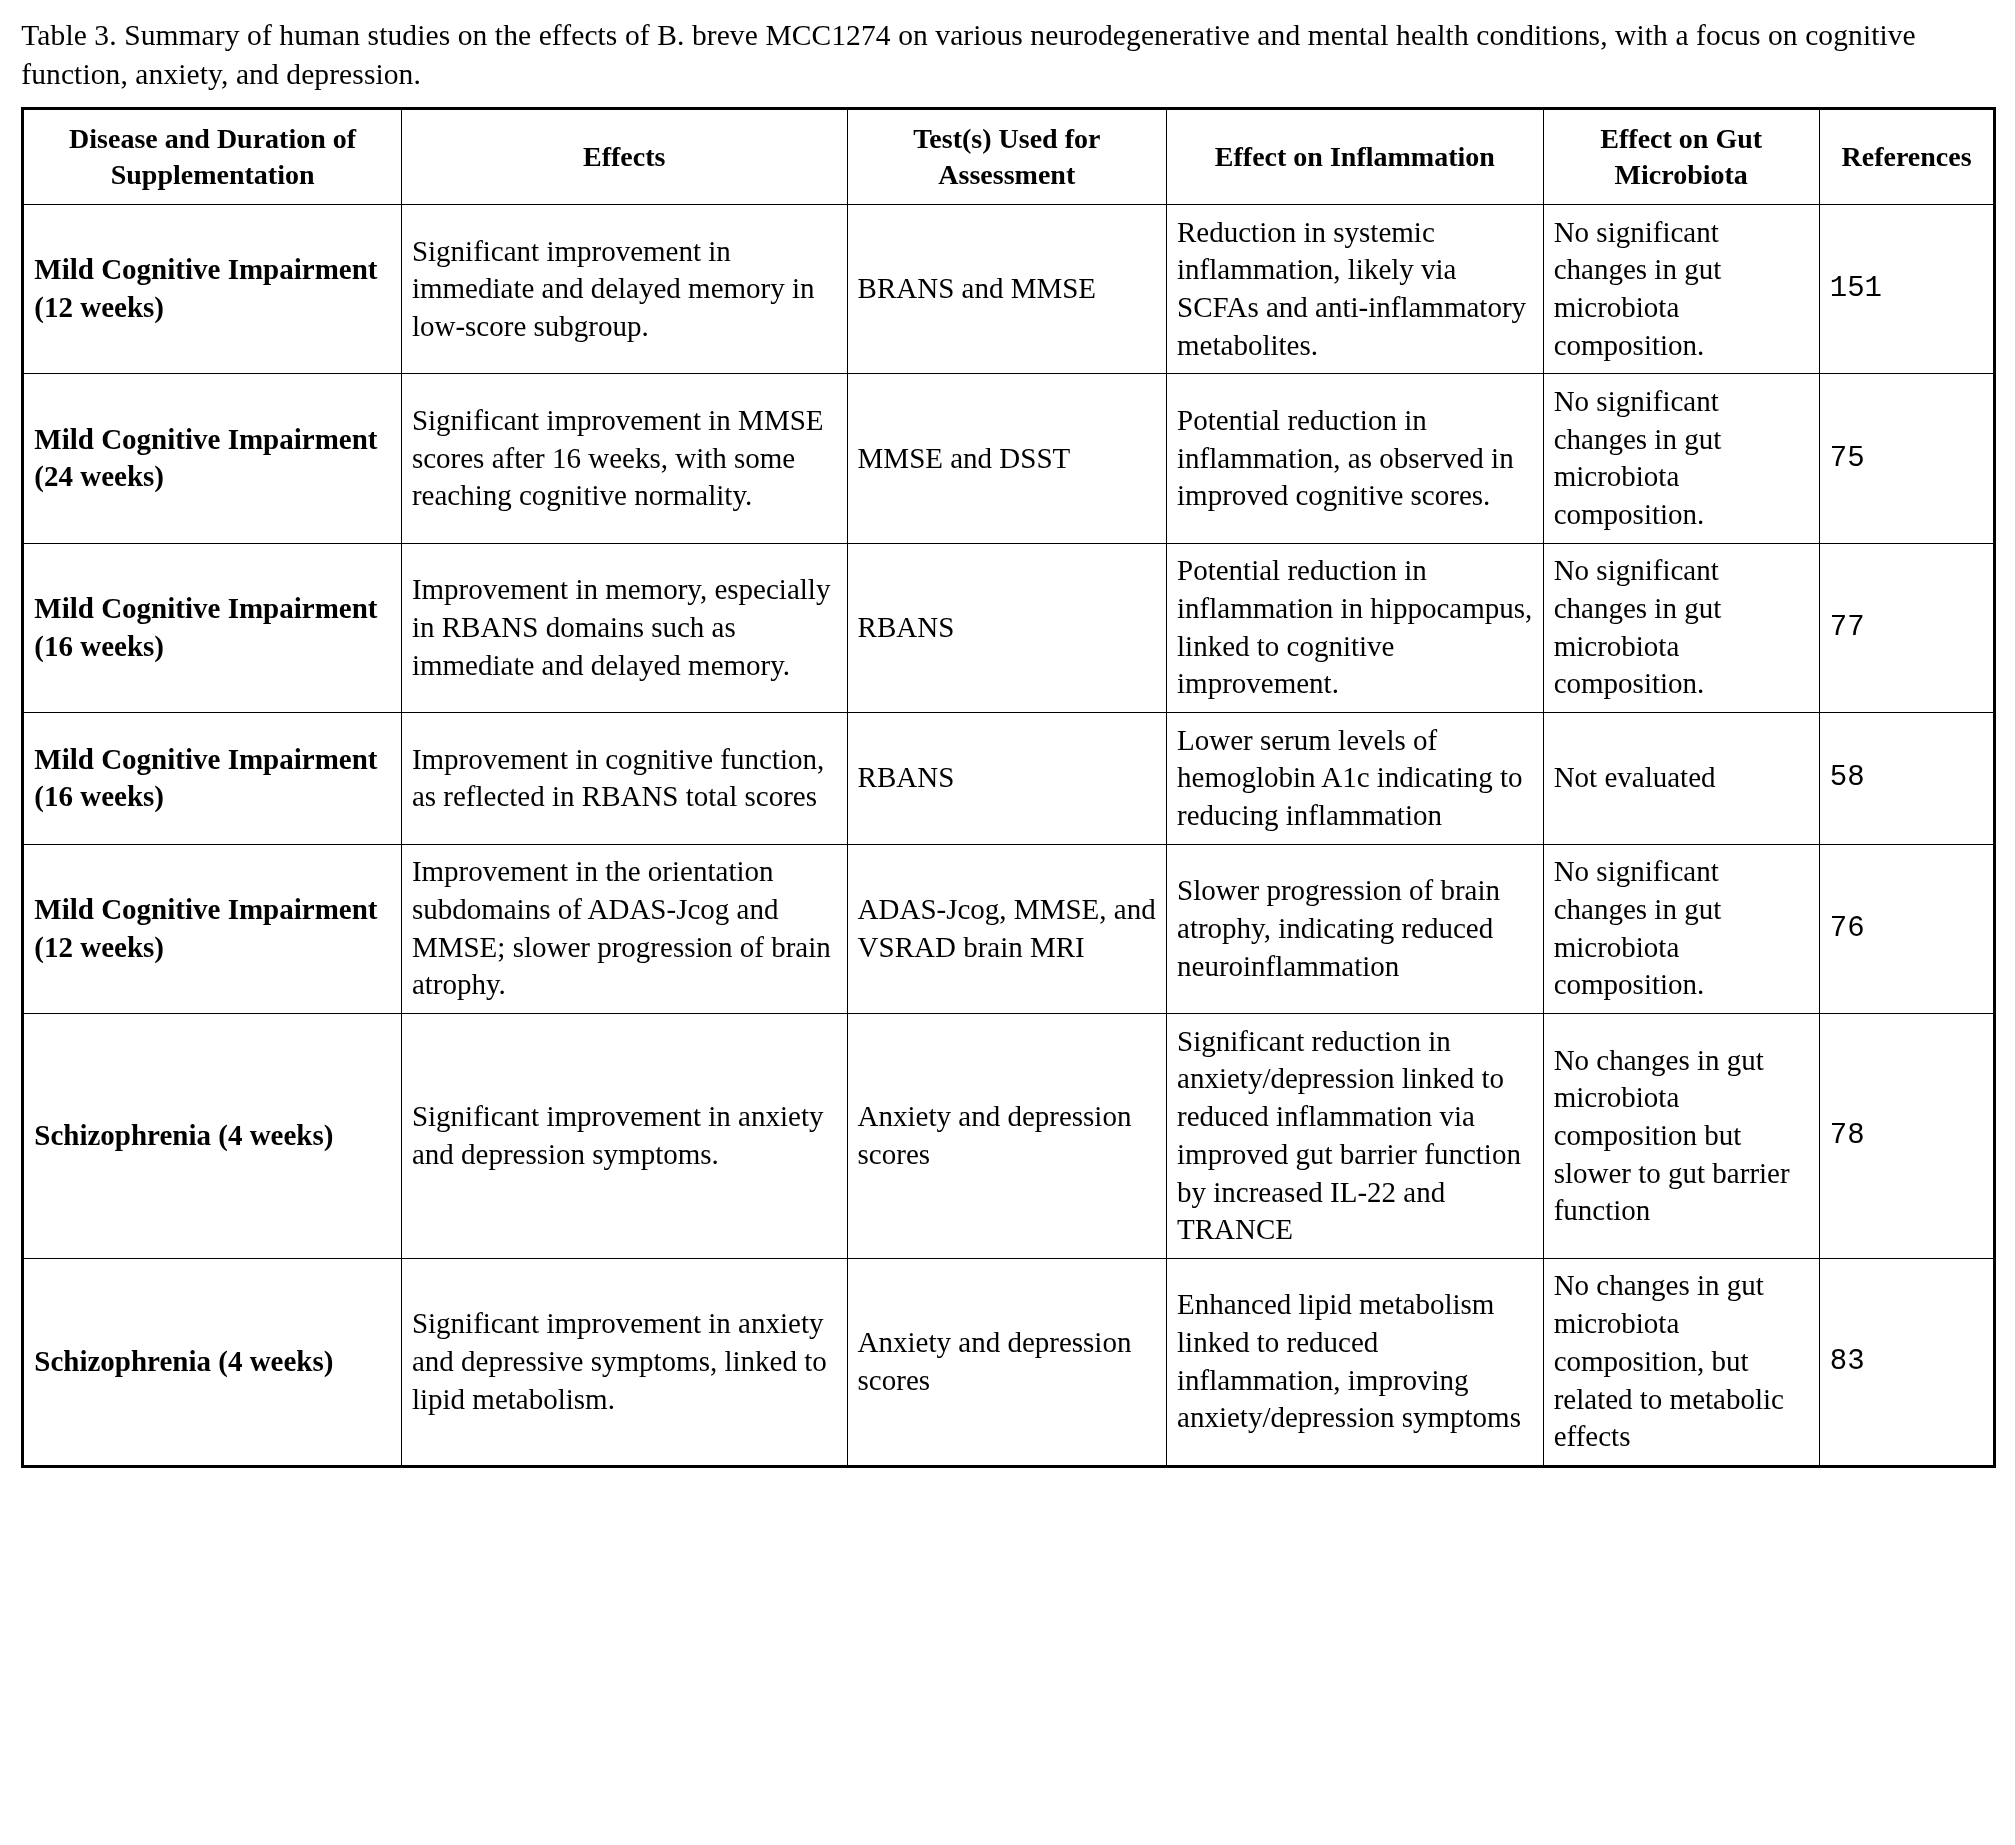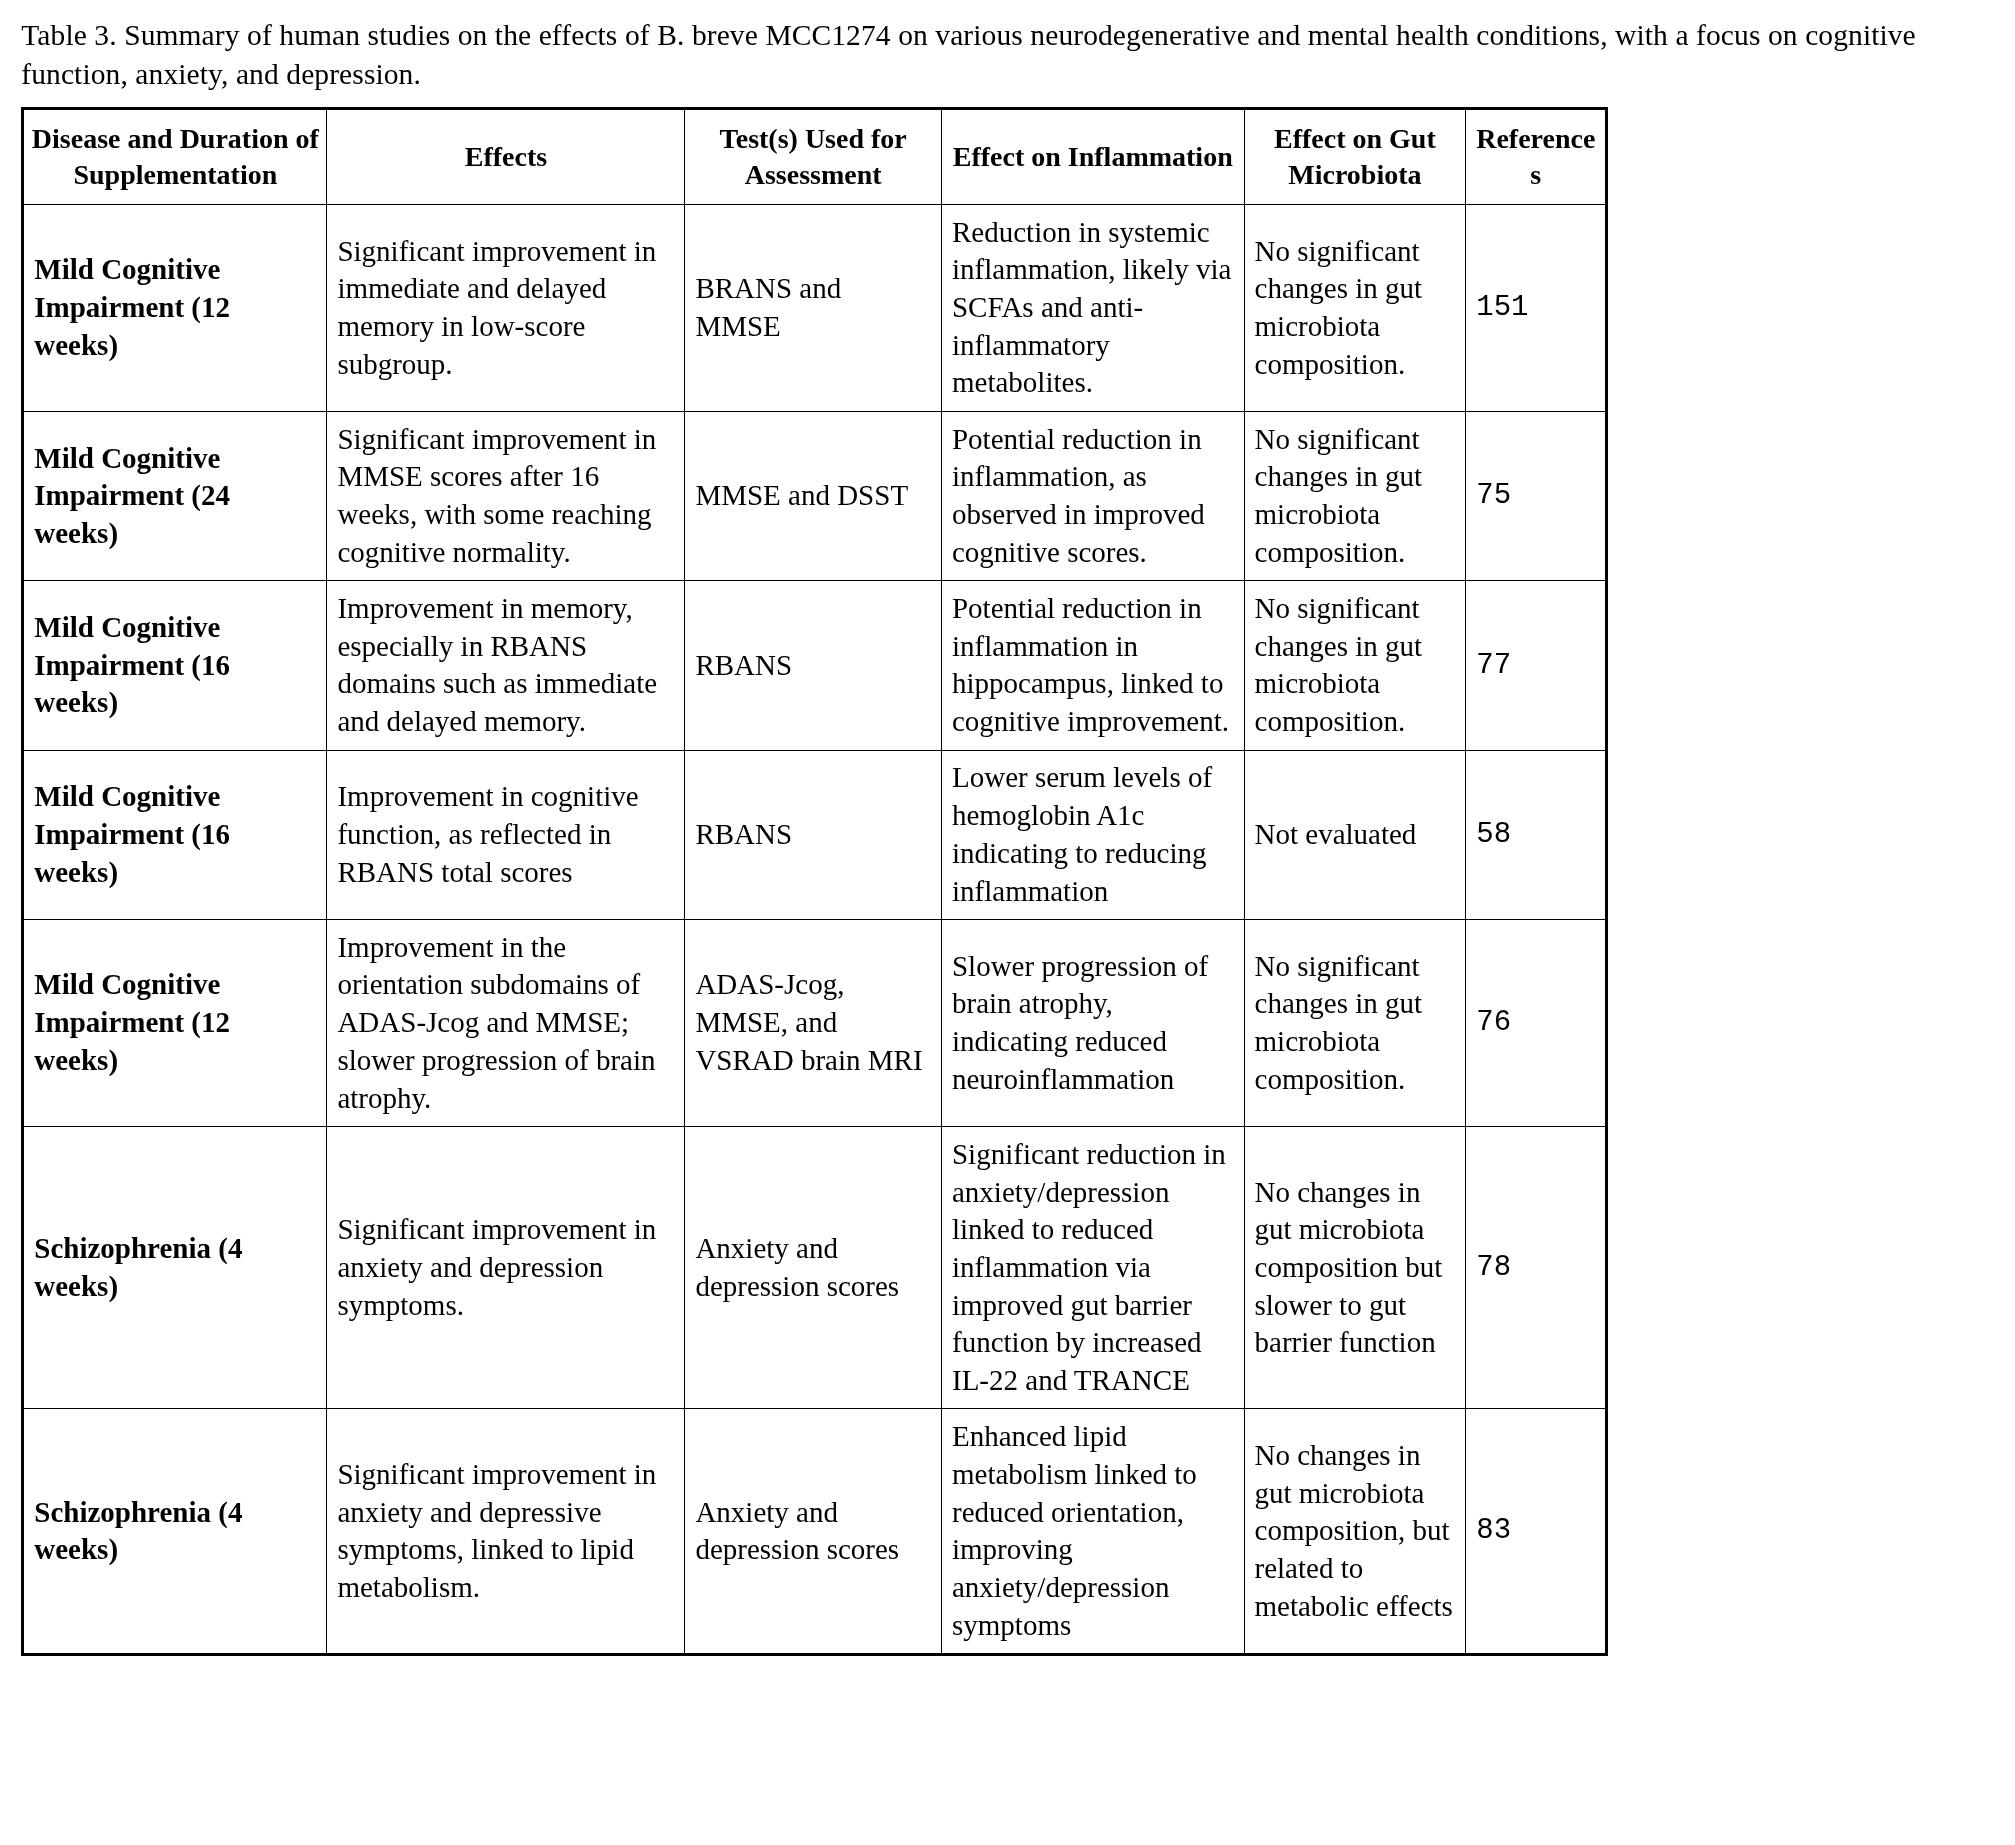--- a/index.html
+++ b/index.html
@@ -19,21 +19,21 @@
   }
   .caption {
     font-size: 29.5px;
     line-height: 1.32;
     max-width: 1970px;
     margin: 0 0 12.5px 0;
     letter-spacing: 0.1px;
   }
   table.studies {
     border-collapse: collapse;
-    width: 1587px;
+    width: 1975px;
     table-layout: fixed;
     border: 3.1px solid #000000;
   }
   table.studies th,
   table.studies td {
     border: 1.9px solid #000000;
     padding: 8.8px 10px;
     font-size: 29px;
     line-height: 1.3;
     vertical-align: middle;
@@ -139,21 +139,21 @@
     <td>Anxiety and depression scores</td>
     <td>Significant reduction in anxiety/depression linked to reduced inflammation via improved gut barrier function by increased IL-22 and TRANCE</td>
     <td>No changes in gut microbiota composition but slower to gut barrier function</td>
     <td class="refs">78</td>
   </tr>
 
   <tr>
     <td class="disease">Schizophrenia (4 weeks)</td>
     <td>Significant improvement in anxiety and depressive symptoms, linked to lipid metabolism.</td>
     <td>Anxiety and depression scores</td>
-    <td>Enhanced lipid metabolism linked to reduced orientation, improving anxiety/depression symptoms</td>
+    <td>Enhanced lipid metabolism linked to reduced inflammation, improving anxiety/depression symptoms</td>
     <td>No changes in gut microbiota composition, but related to metabolic effects</td>
     <td class="refs">83</td>
   </tr>
 </tbody>
   </table>
 
 </div>
 
 
 </body></html>

